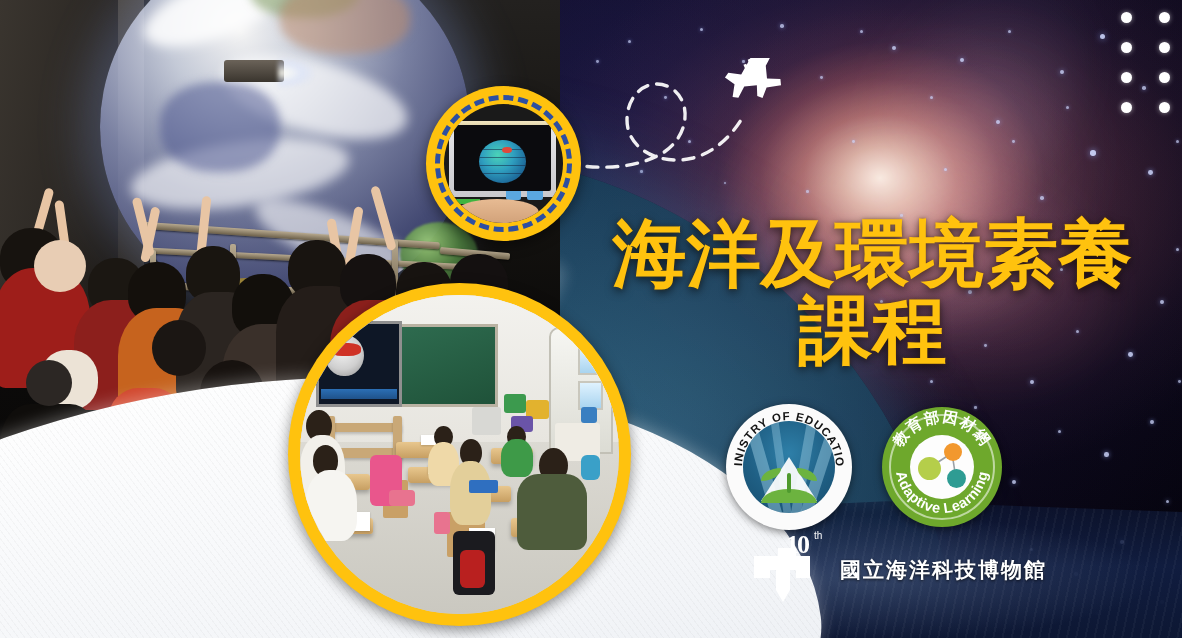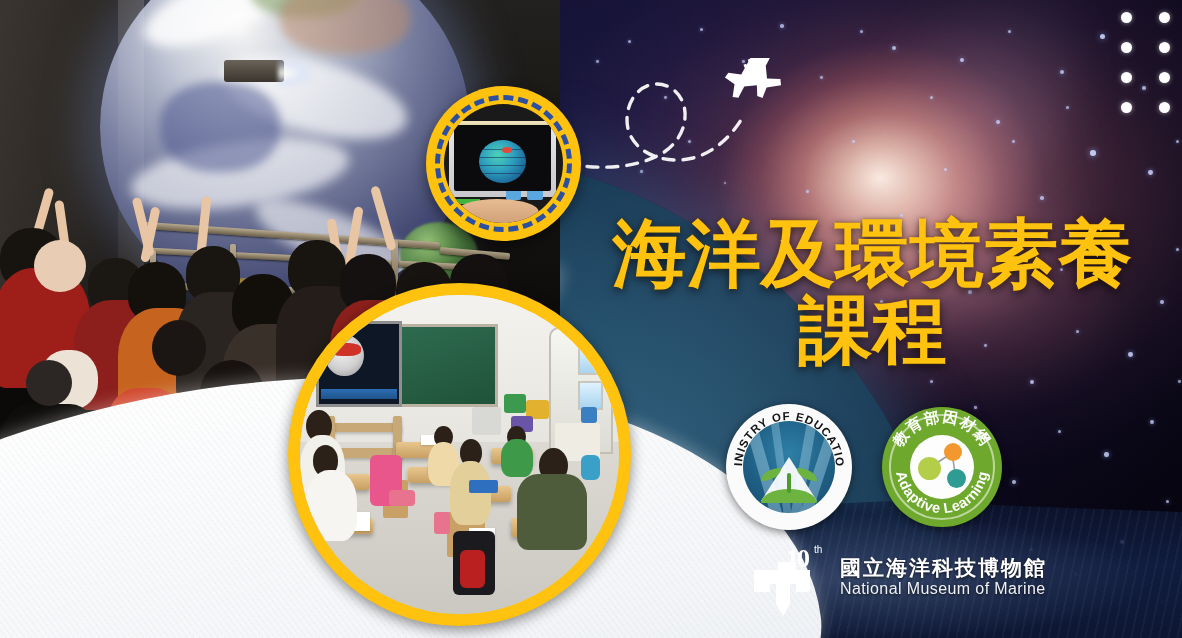--- a/index.html
+++ b/index.html
@@ -257,21 +257,21 @@
   .moe-leaf.r{ right:18px; bottom:32px; border-radius:0 100% 0 100%; }
 
   .logo-al{ position:relative; width:120px; height:120px; border-radius:50%;
     background:#6ea82c; box-shadow:0 2px 8px rgba(0,0,0,.5); }
   .al-ring2{ position:absolute; inset:7px; border-radius:50%; border:2px solid rgba(255,255,255,.55); }
   .al-inner{ position:absolute; left:50%; top:50%; transform:translate(-50%,-50%);
     width:64px; height:64px; border-radius:50%; background:#fdfdfd; }
   .al-node{ position:absolute; border-radius:50%; }
 
   .nmmst{ position:absolute; left:752px; top:534px; display:flex; align-items:center; gap:12px; }
-  .nm-mark{ position:relative; width:76px; height:72px;margin-top:14px; }
+  .nm-mark{ position:relative; width:76px; height:72px; }
   .nm-10{ position:absolute; left:34px; top:-4px; font-size:26px; font-weight:bold;
     color:#fff; font-family:"Liberation Serif",serif; letter-spacing:-2px; }
   .nm-th{ position:absolute; left:62px; top:-4px; font-size:10px; color:#fff; }
   .nm-text{ color:#fff; line-height:1.16; }
   .nm-cn{ font-size:21px; letter-spacing:2px; font-weight:bold;
     font-family:"DejaVu Sans","Liberation Sans",sans-serif;
     text-shadow:0 1px 3px rgba(0,0,0,.7); }
   .nm-en1{ font-size:16px; letter-spacing:.4px; color:#eef2f6; text-shadow:0 1px 3px rgba(0,0,0,.7); }
   .nm-en2{ font-size:19px; letter-spacing:.4px; color:#f5f8fb; text-shadow:0 1px 3px rgba(0,0,0,.7); }
 
@@ -594,21 +594,20 @@
   <div class="nmmst">
     <div class="nm-mark">
       <svg width="76" height="72" viewBox="0 0 76 72">
         <path d="M2,22 H26 V14 H44 V22 H58 V44 H44 V36 H38 V56 L31,68 L24,56 V36 H18 V44 H2 Z" fill="#ffffff"></path>
       </svg>
       <span class="nm-10">10</span>
       <span class="nm-th">th</span>
     </div>
     <div class="nm-text">
       <div class="nm-cn">國立海洋科技博物館</div>
-      <div class="nm-en1">National Museum of Marine</div>
     </div>
   </div>
 
   <div class="dot-grid" id="dotgrid">
       <i style="left: 0px; top: 0px; background: rgb(255, 255, 255);"></i>
       <i style="left: 38px; top: 0px; background: rgb(255, 255, 255);"></i>
       <i style="left: 0px; top: 30px; background: rgb(255, 255, 255);"></i>
       <i style="left: 38px; top: 30px; background: rgb(255, 255, 255);"></i>
       <i style="left: 0px; top: 60px; background: rgb(255, 255, 255);"></i>
       <i style="left: 38px; top: 60px; background: rgb(255, 255, 255);"></i>

